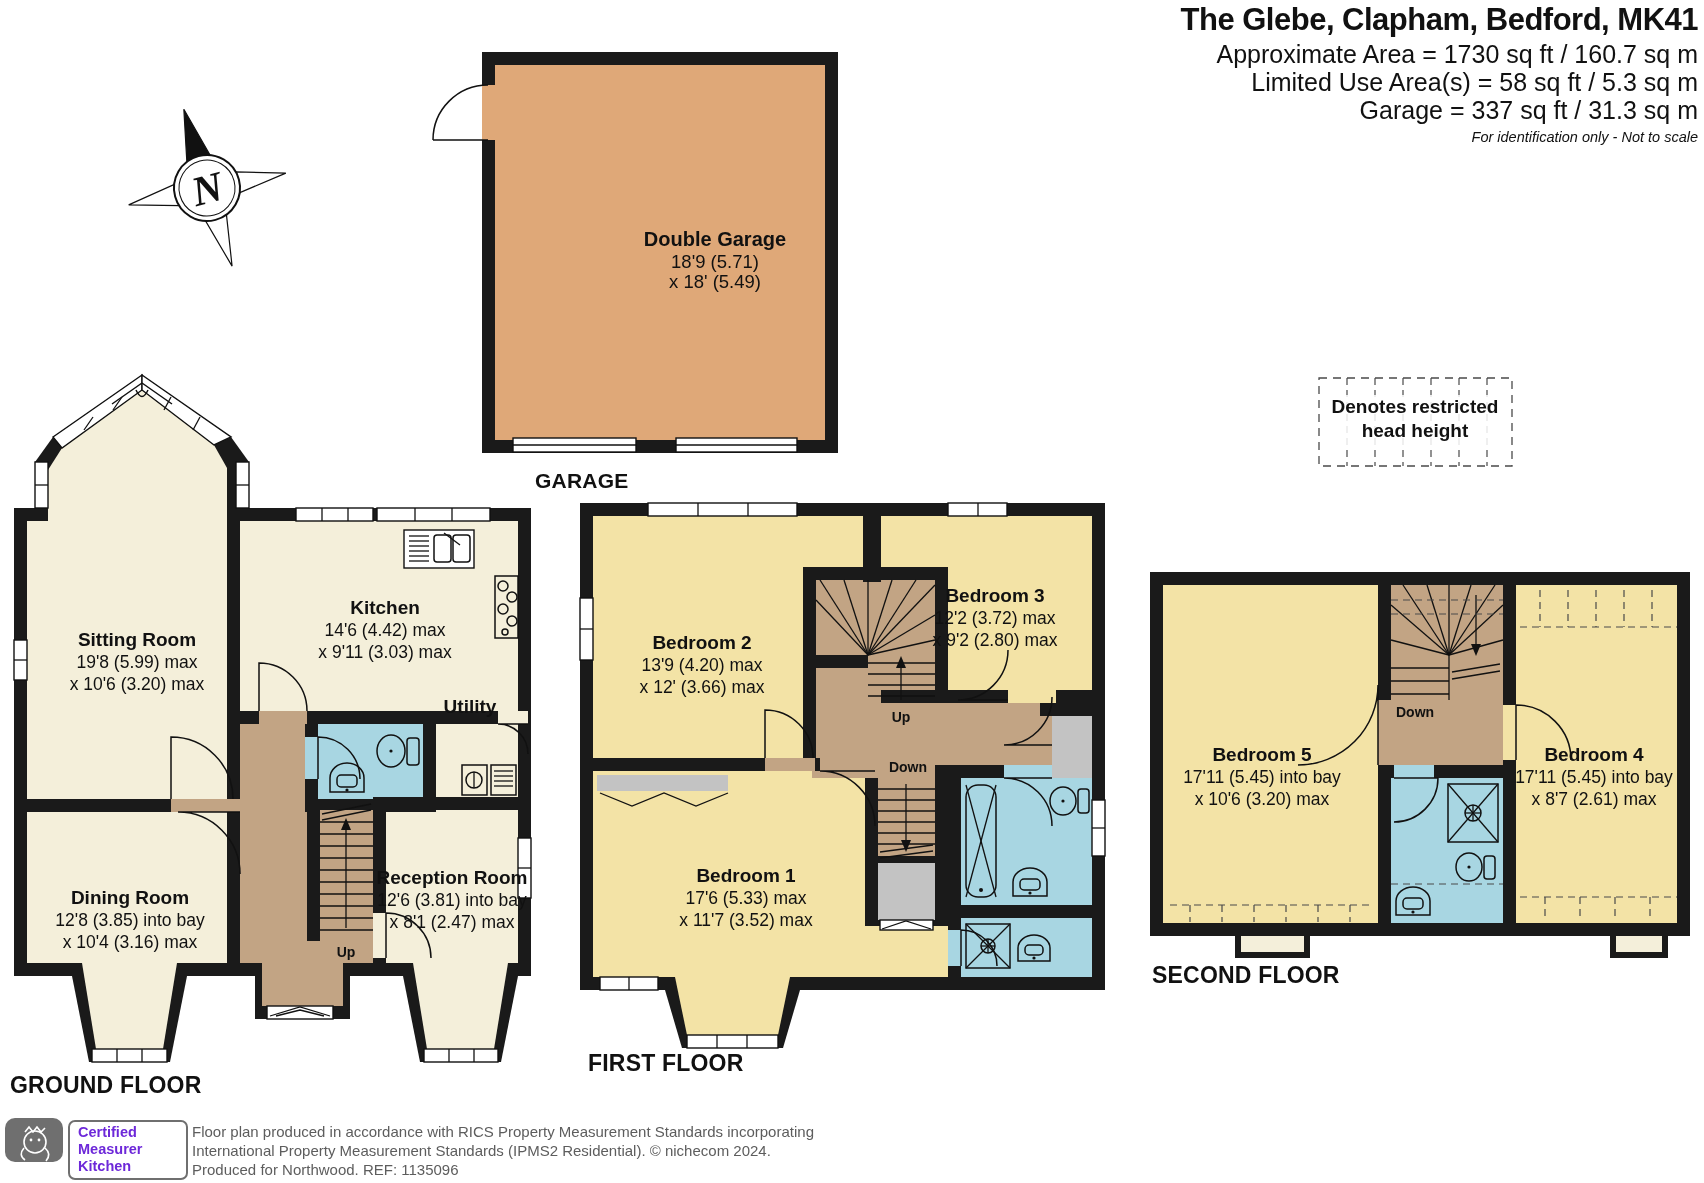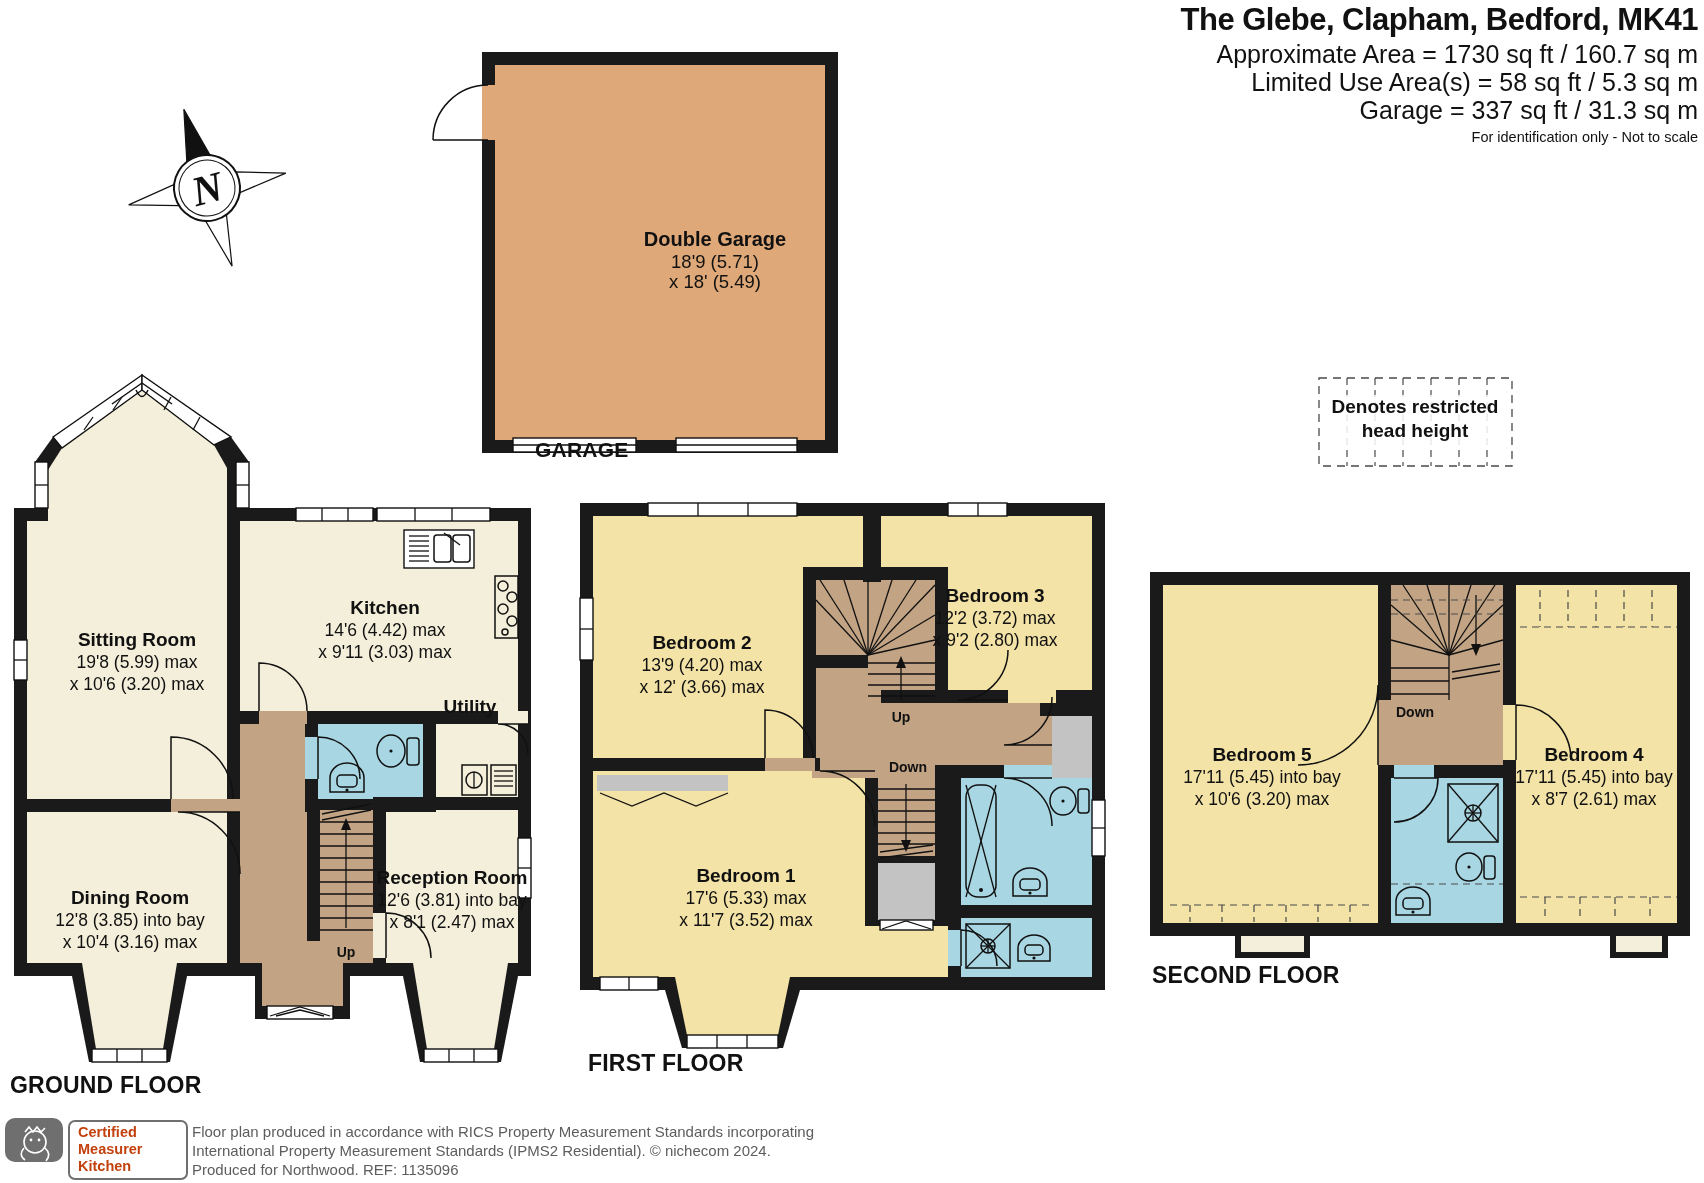--- a/index.html
+++ b/index.html
@@ -3,27 +3,27 @@
 <meta charset="utf-8">
 <style>
   html,body{margin:0;padding:0;background:#fff;}
   #page{position:relative;width:1704px;height:1183px;background:#fff;overflow:hidden;
         font-family:"Liberation Sans", sans-serif;color:#111;}
   .abs{position:absolute;}
   
   #header{right:6px;top:0;text-align:right;}
   #title{font-size:31px;font-weight:bold;line-height:40px;letter-spacing:-0.5px;}
   .area-line{font-size:25px;line-height:28px;}
-  #disclaimer{font-size:14.5px;margin-top:5px;}
+  #disclaimer{font-size:14.5px;margin-top:5px;font-style:italic;}
   
   .floor-label{font-size:21px;font-weight:bold;letter-spacing:0.2px;}
   
   #rics-box{left:5px;top:1118px;width:58px;height:44px;background:#6f6f6f;border-radius:10px;}
   #cert-badge{left:68px;top:1120px;width:108px;height:54px;border:2px solid #6f6f6f;border-radius:7px;
-              padding:2px 0 0 8px;color:#c2410c;font-weight:bold;font-size:14.5px;line-height:17px;}
+              padding:2px 0 0 8px;color:#6d28d9;font-weight:bold;font-size:14.5px;line-height:17px;}
   #footer-text{left:192px;top:1122px;color:#5d5d5d;font-size:15px;line-height:19px;}
   
   .w{fill:var(--wall);}
   .cream{fill:var(--cream);} .yellow{fill:var(--yellow);} .brown{fill:var(--brown);}
   .blue{fill:var(--blue);} .tan{fill:var(--tan);} .gray{fill:var(--fixture_gray);}
   .ln{stroke:#111;stroke-width:1.3;fill:none;}
   .door{stroke:#111;stroke-width:1.5;fill:none;}
   .win{fill:#ffffff;stroke:#111;stroke-width:1.4;}
   .fix{fill:none;stroke:#111;stroke-width:1.5;}
   .dash{stroke:#4a4a4a;stroke-width:1.2;stroke-dasharray:7 5;fill:none;}
@@ -546,21 +546,21 @@
   </svg>
 
   <div class="abs" id="header">
     <div id="title">The Glebe, Clapham, Bedford, MK41</div>
     <div class="area-line">Approximate Area = 1730 sq ft / 160.7 sq m</div>
     <div class="area-line">Limited Use Area(s) = 58 sq ft / 5.3 sq m</div>
     <div class="area-line">Garage = 337 sq ft / 31.3 sq m</div>
     <div id="disclaimer">For identification only - Not to scale</div>
   </div>
 
-  <div class="abs floor-label" style="left:535px;top:438px;text-align:center;">GARAGE</div>
+  <div class="abs floor-label" style="left:535px;top:469px;text-align:center;">GARAGE</div>
   <div class="abs floor-label" style="left:10px;top:1072px;font-size:23px;">GROUND FLOOR</div>
   <div class="abs floor-label" style="left:588px;top:1050px;font-size:23px;">FIRST FLOOR</div>
   <div class="abs floor-label" style="left:1152px;top:962px;font-size:23px;">SECOND FLOOR</div>
 
   <div class="abs" id="rics-box">
     <svg width="58" height="62" viewBox="0 0 58 62">
       <circle cx="30" cy="24" r="11" fill="none" stroke="#fff" stroke-width="1.6"></circle>
       <path d="M20,14 l4,-5 4,5 4,-5 4,5 4,-4" fill="none" stroke="#fff" stroke-width="1.6"></path>
       <path d="M40,30 q7,6 1,13 M19,30 q-6,7 1,12" fill="none" stroke="#fff" stroke-width="1.6"></path>
       <circle cx="26" cy="22" r="1.4" fill="#fff"></circle>

